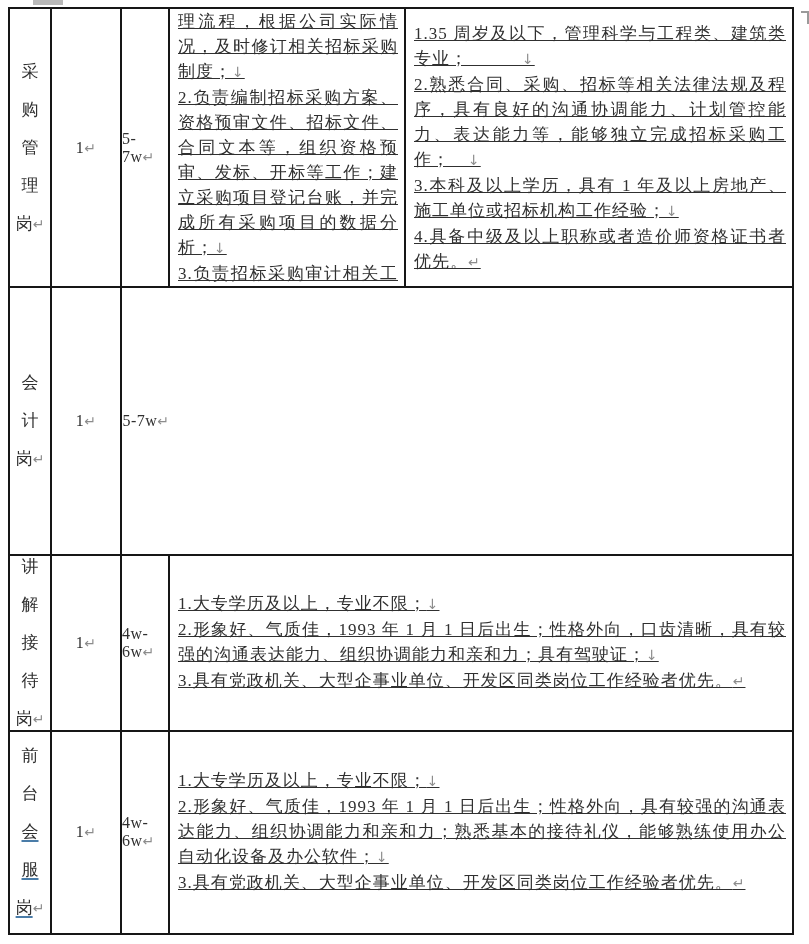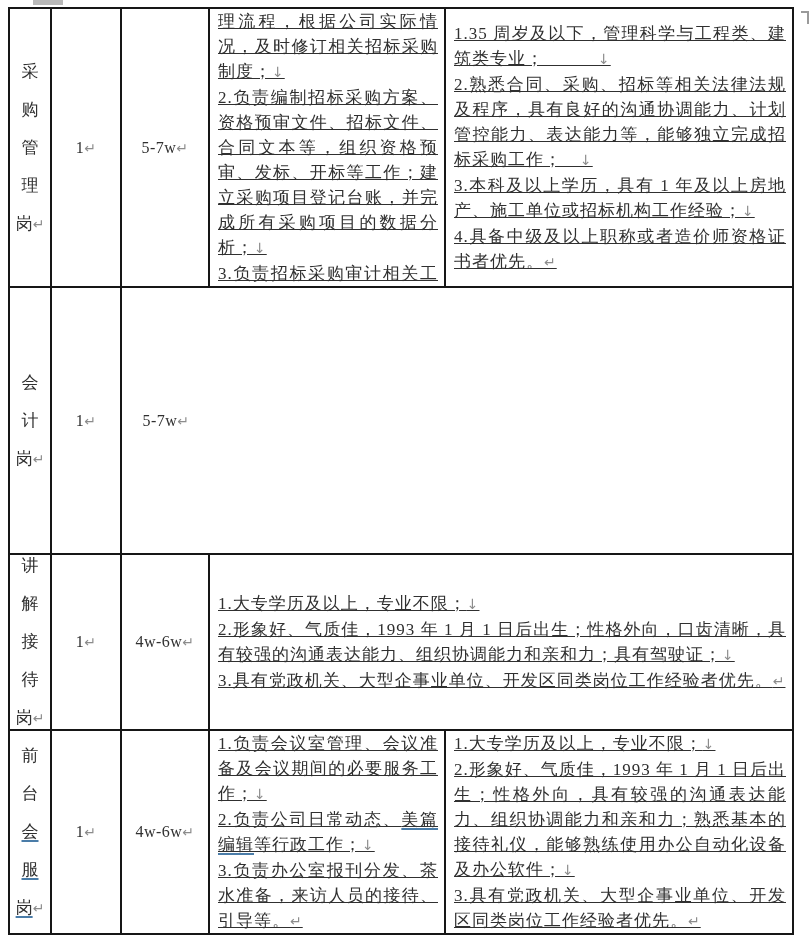--- a/index.html
+++ b/index.html
@@ -31,21 +31,21 @@
   .row:last-child { border-bottom:none; }
   .r1 { height:279px; } .r2 { height:269px; } .r3 { height:176px; } .r4 { height:202px; }
   .cell {
     border-right:2px solid #161616; box-sizing:border-box;
     display:flex; align-items:center;
     overflow:hidden;
   }
   .cell:last-child { border-right:none; }
   .c-pos { width:42px; justify-content:center; }
   .c-num { width:70px; justify-content:center; }
-  .c-sal { width:88px; justify-content:center; }
+  .c-sal { width:48px; justify-content:center; }
   .c-dut { width:236px; }
   .c-req { flex:1; }
   .pos-text {
     white-space:pre-wrap; text-align:center;
     font-size:17px; line-height:38px; width:100%;
   }
   .small-center { font-size:16px; letter-spacing:0.5px; }
   .body-text {
     white-space:pre-wrap; text-align:justify;
     word-break:break-all;
@@ -138,25 +138,20 @@
 <u class="u-blue">会
 服
 岗</u><span class="mark">↵</span></div>
       </div>
       <div class="cell c-num">
         <div class="small-center">1<span class="mark">↵</span></div>
       </div>
       <div class="cell c-sal">
         <div class="small-center">4w-6w<span class="mark">↵</span></div>
       </div>
-      <div class="cell c-dut">
-        <div class="body-text">1.负责会议室管理、会议准备及会议期间的必要服务工作；<span class="mark">↓</span>
-2.负责公司日常动态、<u class="u-blue">美篇编辑</u>等行政工作；<span class="mark">↓</span>
-3.负责办公室报刊分发、茶水准备，来访人员的接待、引导等。<span class="mark">↵</span></div>
-      </div>
       <div class="cell c-req">
         <div class="body-text">1.大专学历及以上，专业不限；<span class="mark">↓</span>
 2.形象好、气质佳，1993 年 1 月 1 日后出生；性格外向，具有较强的沟通表达能力、组织协调能力和亲和力；熟悉基本的接待礼仪，能够熟练使用办公自动化设备及办公软件；<span class="mark">↓</span>
 3.具有党政机关、大型企事业单位、开发区同类岗位工作经验者优先。<span class="mark">↵</span></div>
       </div>
     </div>
 
   </div>
 </div>
 

